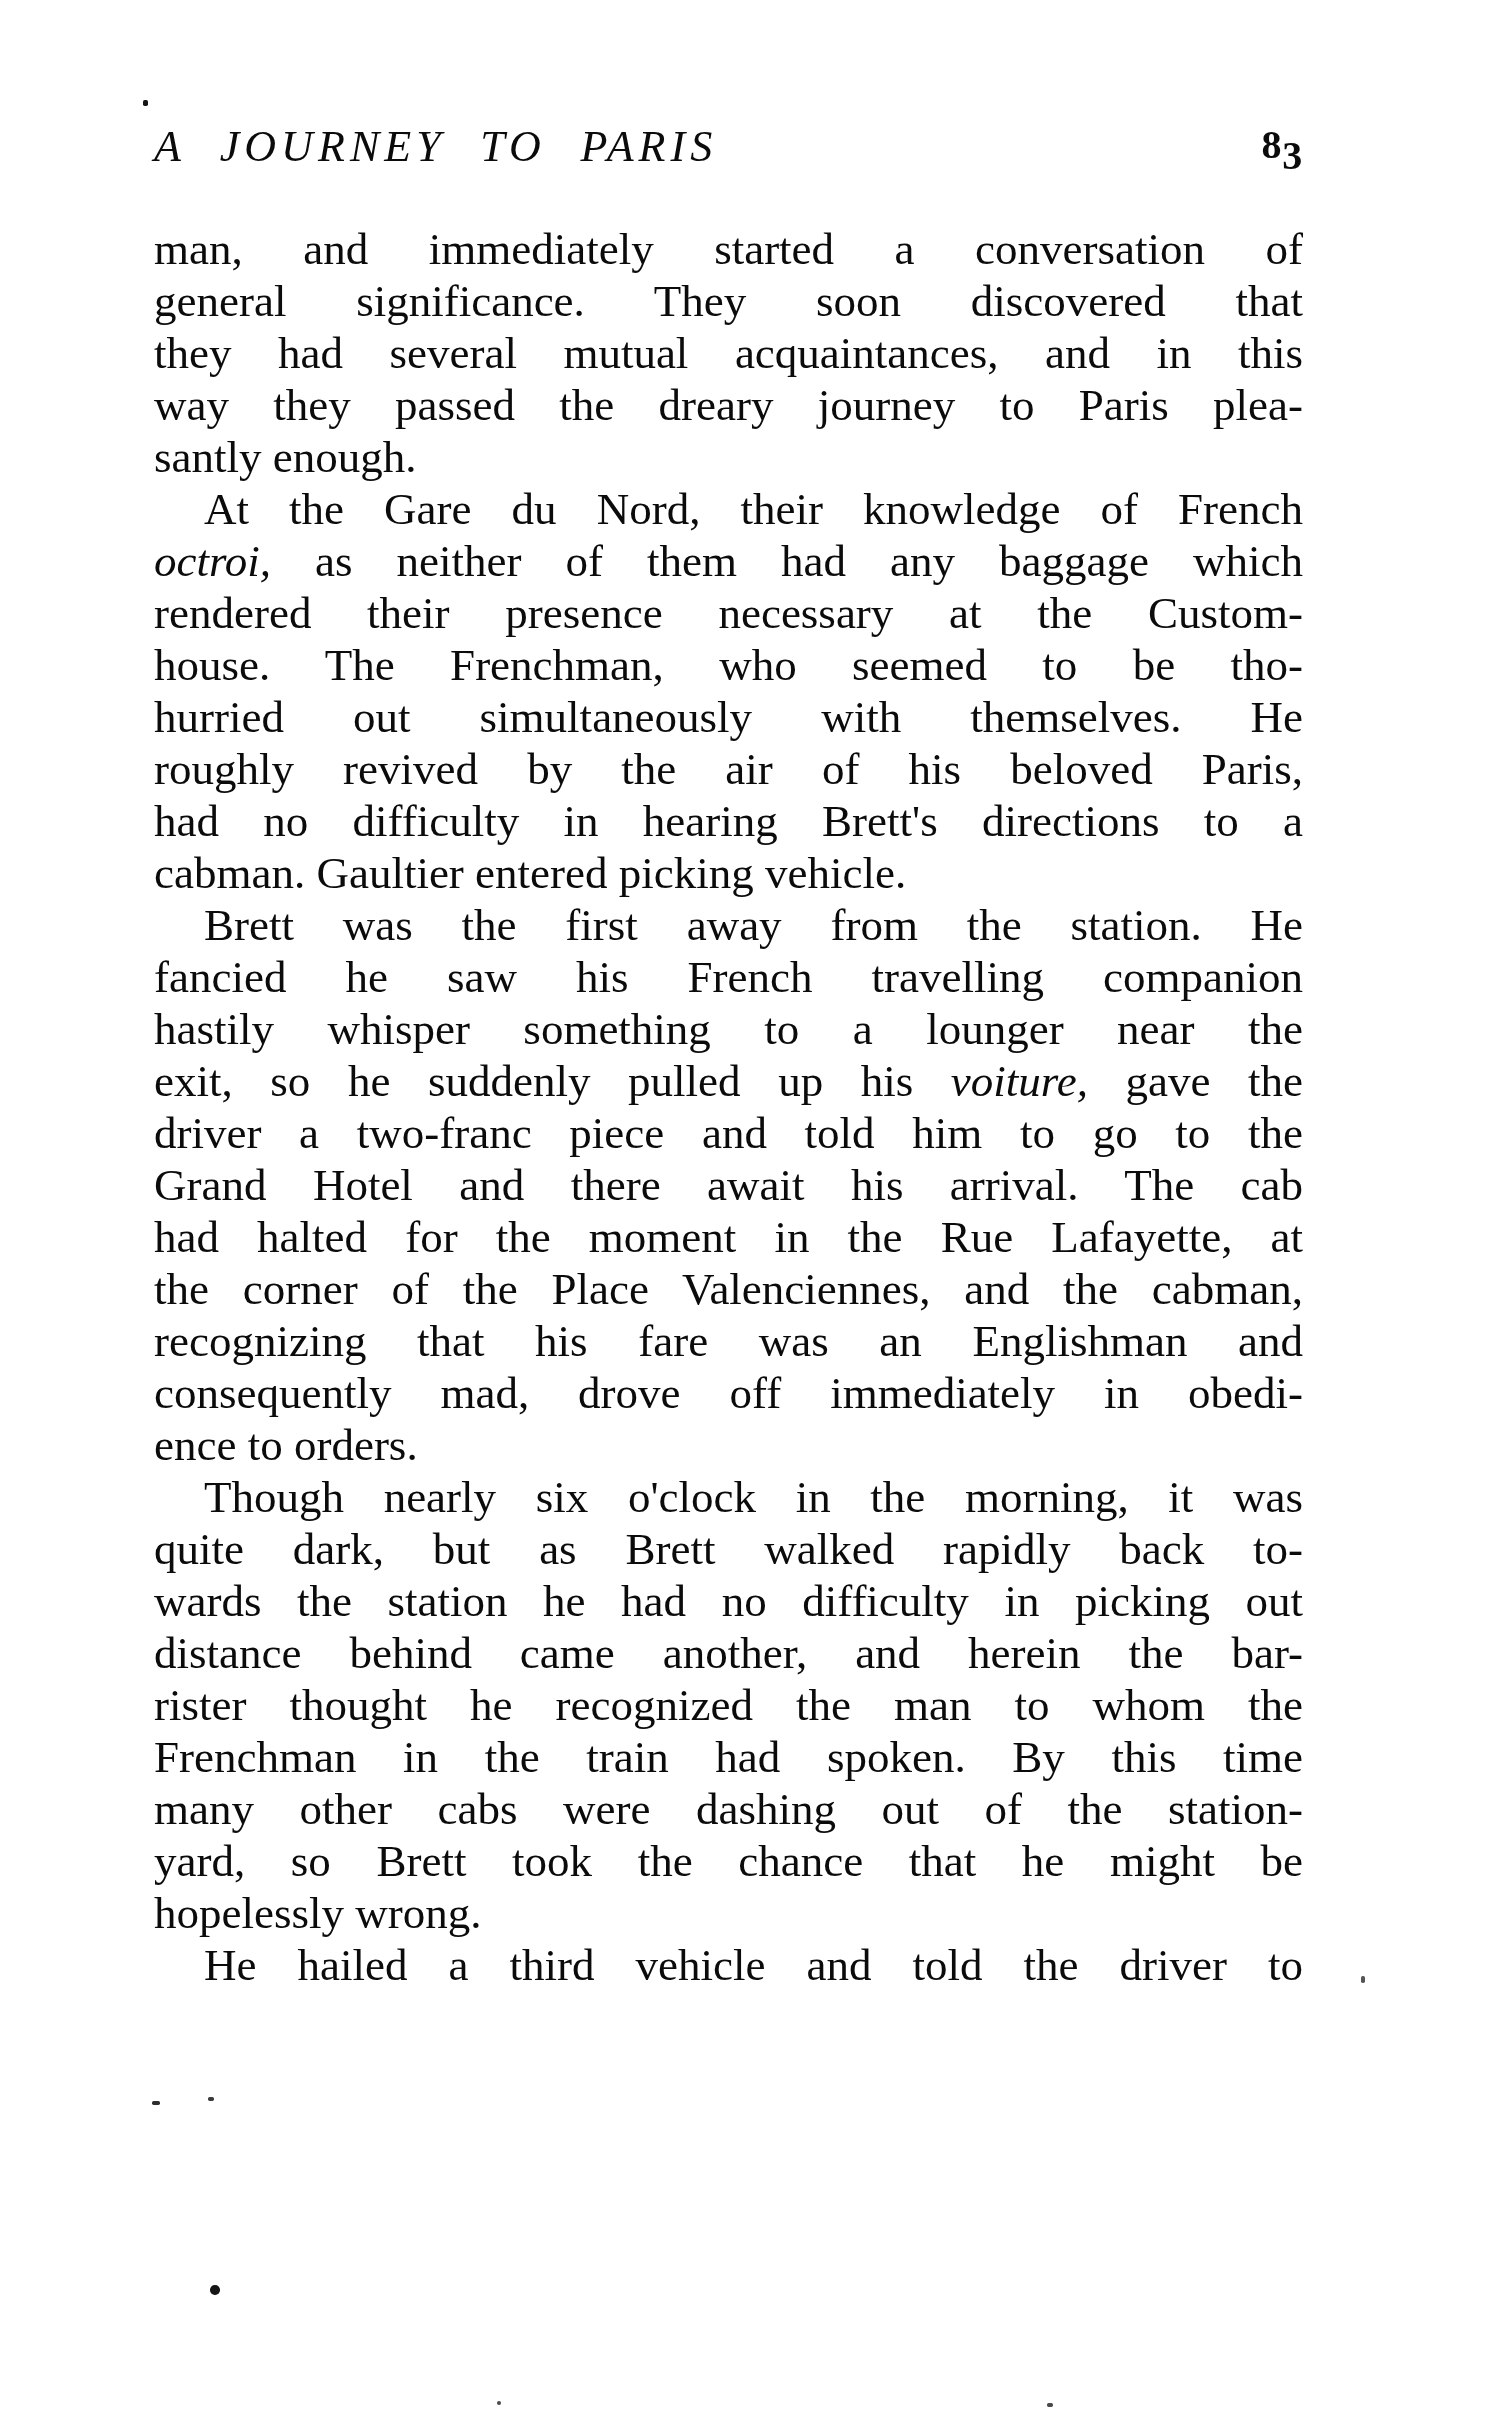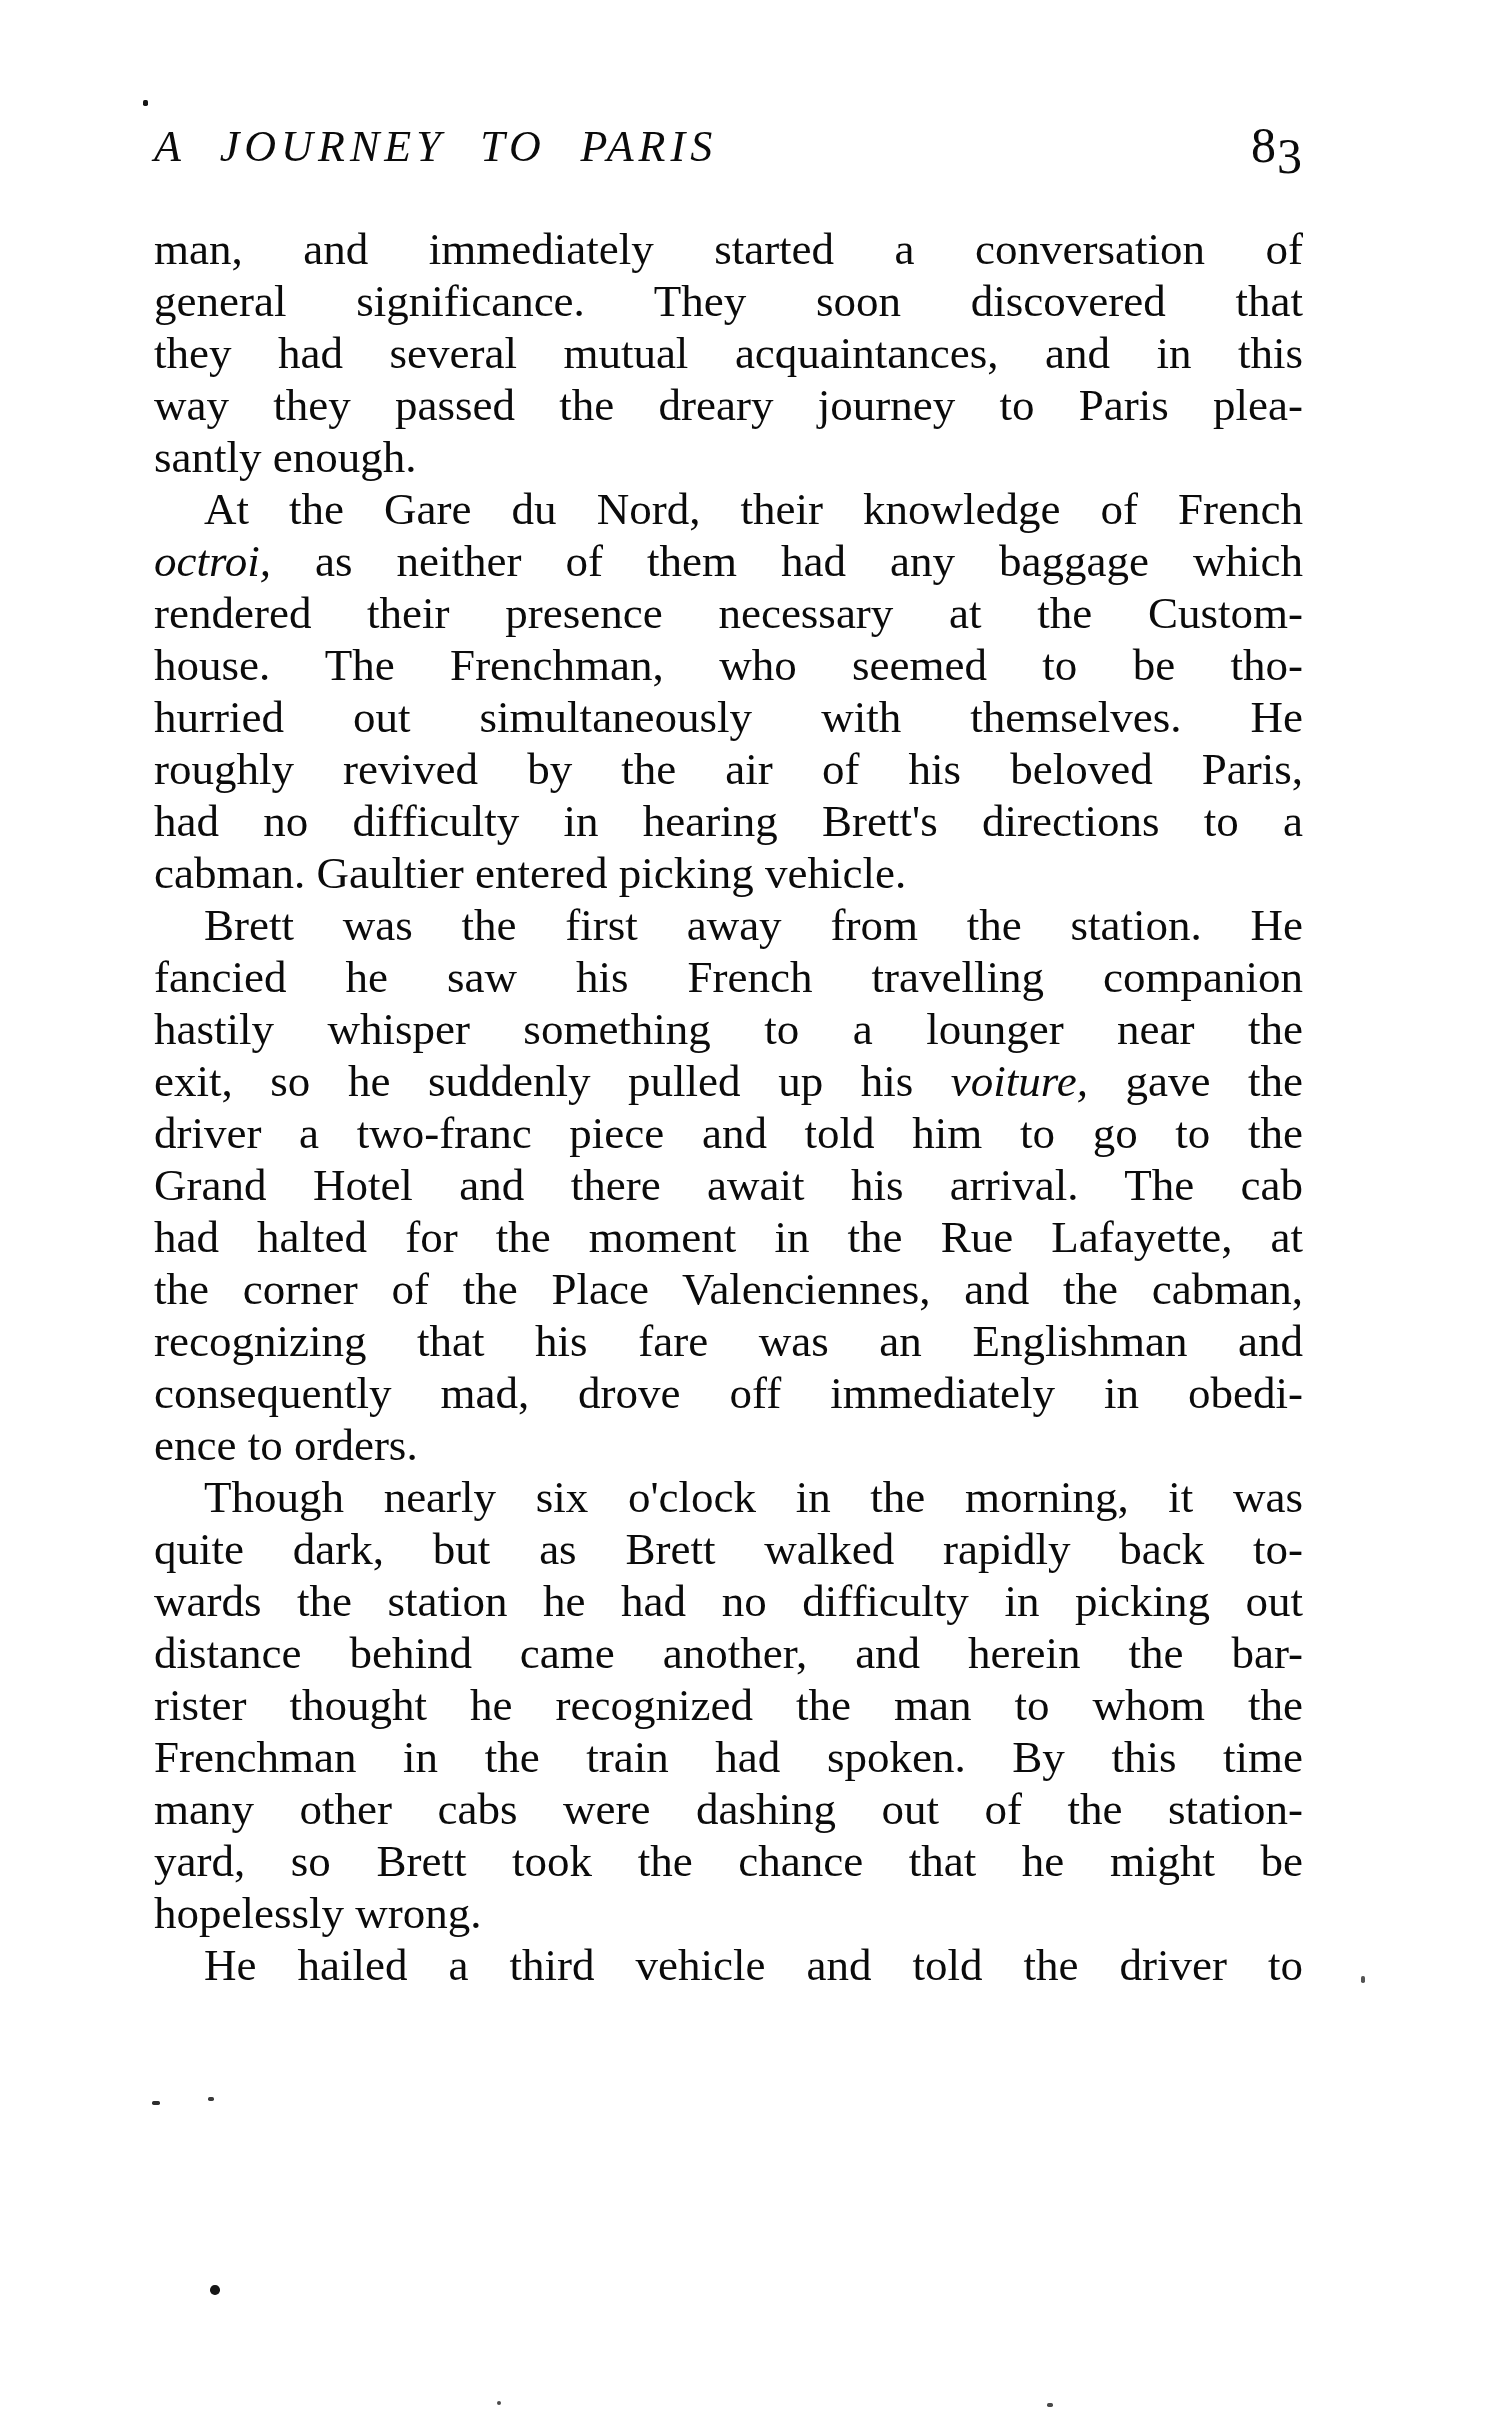--- a/index.html
+++ b/index.html
@@ -27,24 +27,25 @@
     font-size: 44px;
     line-height: 62px;
     letter-spacing: 0.115em;
     word-spacing: 0.42em;
     white-space: nowrap;
   }
   .pagenum {
     position: absolute;
     right: 0;
     top: -1.7px;
-    font-size: 50px;
+    font-size: 40px;
     line-height: 62px;
     letter-spacing: 0.02em;
     font-style: normal;
+    font-weight: bold;
   }
   .pagenum .digit { display: inline-block; }
   .pagenum .digit-low { display: inline-block; transform: translateY(11.2px); }
   
   .textblock {
     position: absolute;
     left: 154px;
     top: 223px;
     width: 1149px;
     font-size: 45px;

